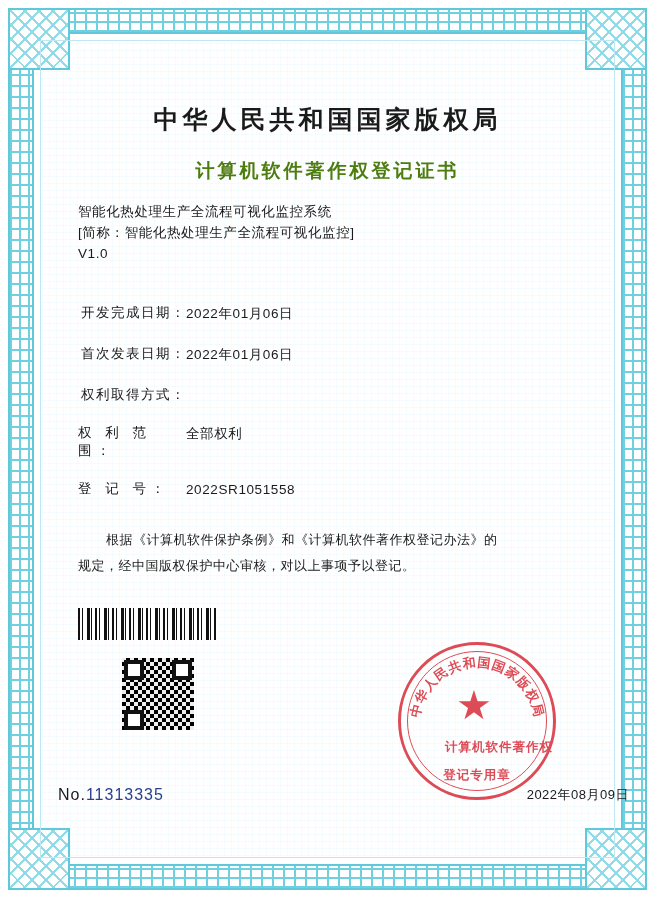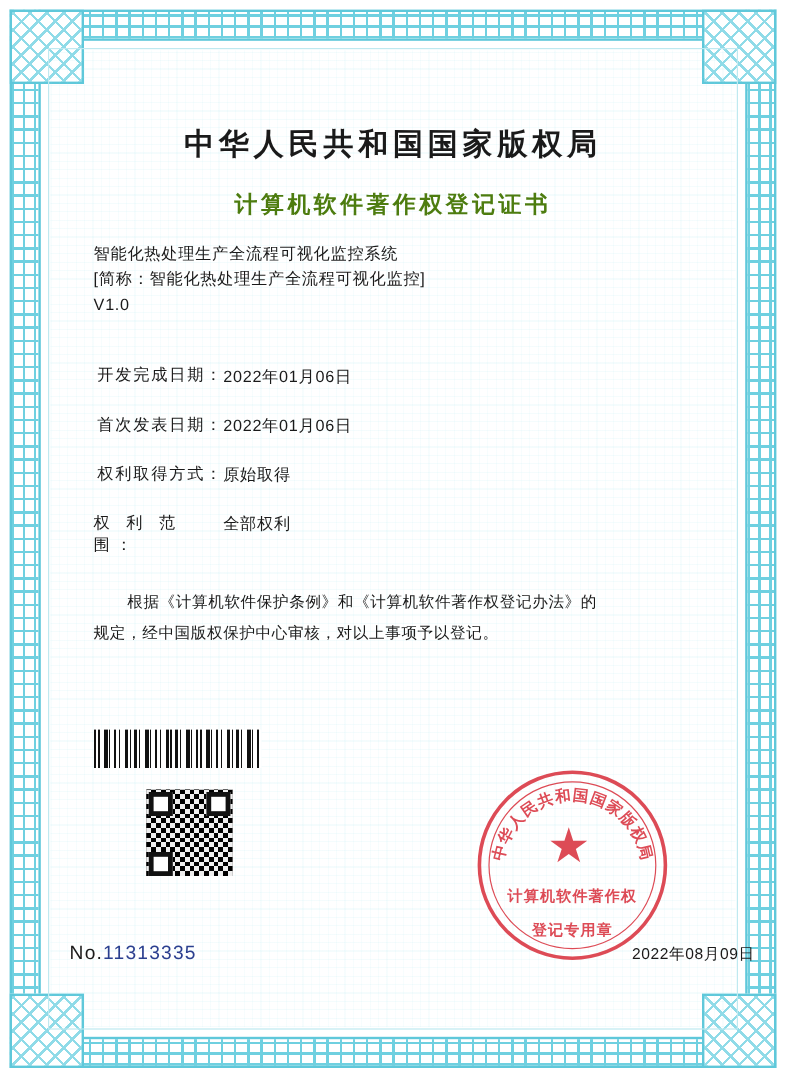--- a/index.html
+++ b/index.html
@@ -264,21 +264,21 @@
   .seal-line1, .seal-line2 {
     position: absolute;
     width: 100%;
     text-align: center;
     color: #d9333f;
     font-family: "Liberation Serif", serif;
     font-weight: bold;
     font-size: 12.5px;
     letter-spacing: 1px;
   }
-  .seal-line1 { top: 94px; }
+  .seal-line1 { top: 94px; text-align: right; }
   .seal-line2 { top: 122px; }
 
   
   .footer-no {
     position: absolute;
     left: 58px;
     top: 786px;
     font-size: 16px;
     color: #2a3f8f;
     letter-spacing: 1px;
@@ -334,28 +334,31 @@
         <div class="field-value">2022年01月06日</div>
       </div>
 
       <div class="field-row spaced">
         <div class="field-label tight">首次发表日期：</div>
         <div class="field-value">2022年01月06日</div>
       </div>
 
       <div class="field-row spaced">
         <div class="field-label tight">权利取得方式：</div>
-        <div class="field-value">原始取得</div>
       </div>
 
       <div class="field-row spaced">
         <div class="field-label">权 利 范 围：</div>
         <div class="field-value">全部权利</div>
       </div>
 
+      <div class="field-row spaced">
+        <div class="field-label">登 记 号：</div>
+        <div class="field-value">2022SR1051558</div>
+      </div>
 
     </div>
 
     <div class="para">
       <span class="indent">根据《计算机软件保护条例》和《计算机软件著作权登记办法》的</span>
       <span>规定，经中国版权保护中心审核，对以上事项予以登记。</span>
     </div>
 
   </div>
 

